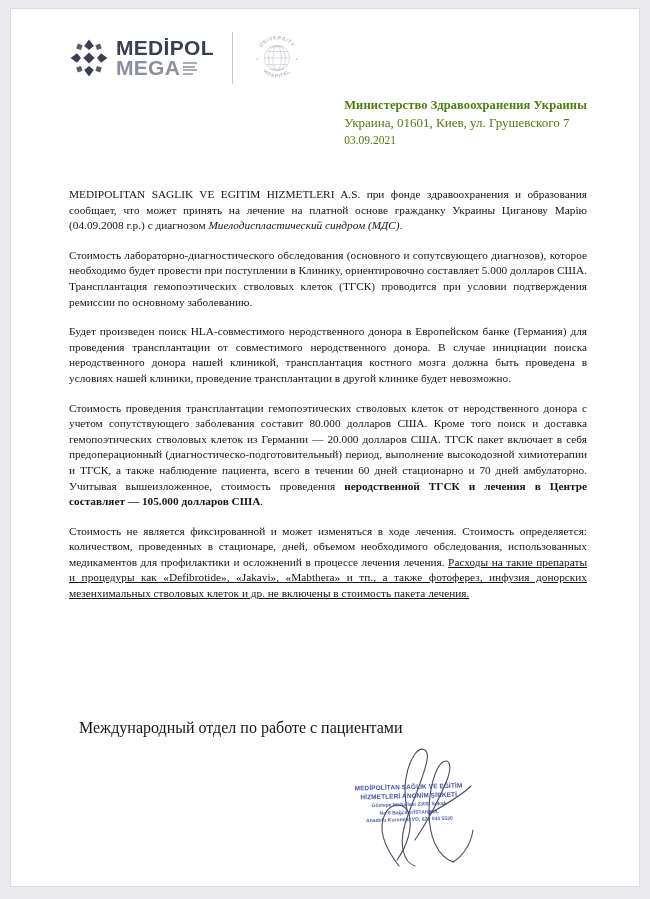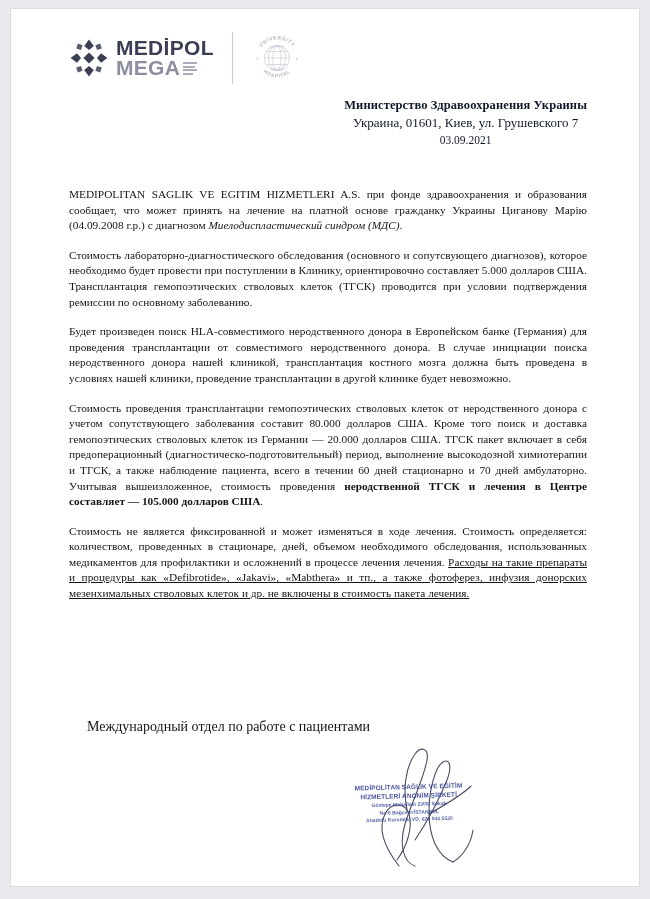--- a/index.html
+++ b/index.html
@@ -94,22 +94,22 @@
   .logo-university {
     width: 56px;
     height: 56px;
   }
 
   
   .addressee {
     position: absolute;
     right: 52px;
     top: 88px;
-    text-align: center;
-    color: #0f172a;
+    text-align: left;
+    color: #4d7c0f;
   }
   .addressee .line1 {
     font-size: 12.5px;
     font-weight: bold;
     letter-spacing: 0.1px;
     line-height: 1.35;
   }
   .addressee .line2 {
     font-size: 13px;
     line-height: 1.4;
@@ -134,23 +134,23 @@
     margin: 0 0 14px 0;
   }
   .para:last-child { margin-bottom: 0; }
   .b { font-weight: bold; }
   .i { font-style: italic; }
   .u { text-decoration: underline; }
 
   
   .dept {
     position: absolute;
-    left: 76px;
+    left: 68px;
     top: 710px;
-    font-size: 14px;
+    font-size: 16px;
     color: #14141a;
   }
 
   
   .sign-area {
     position: absolute;
     left: 300px;
     top: 735px;
     width: 230px;
     height: 125px;

